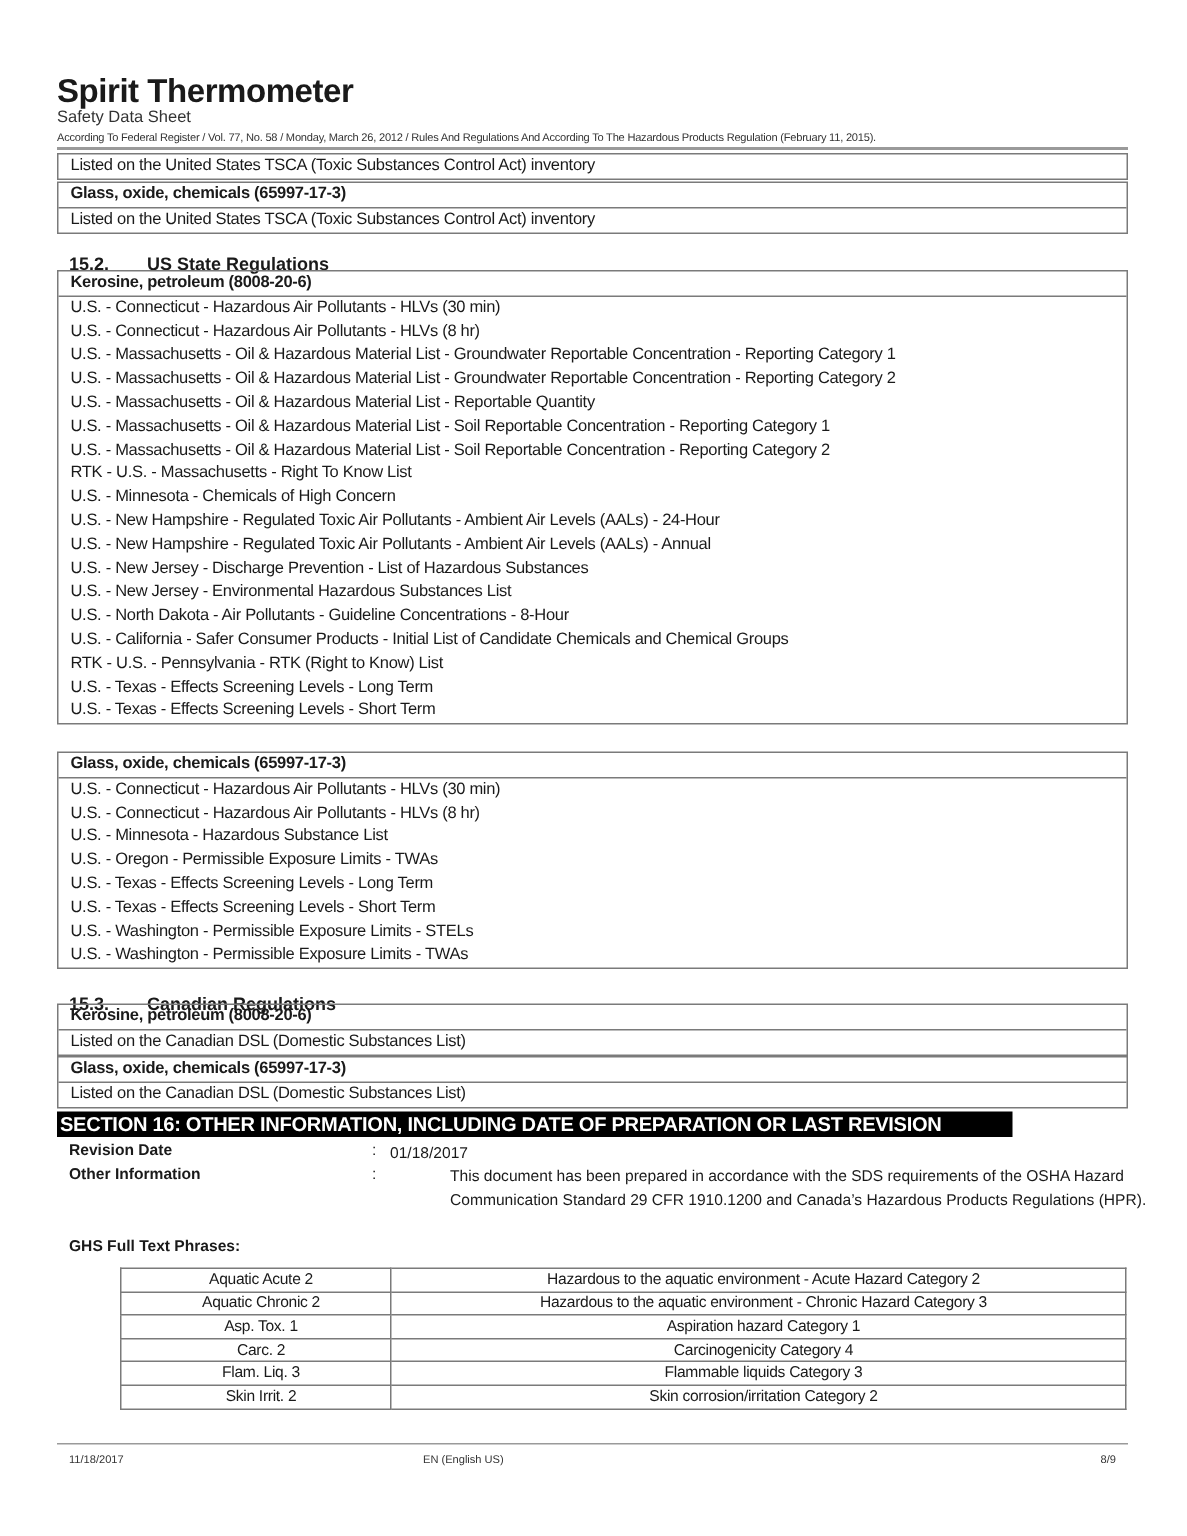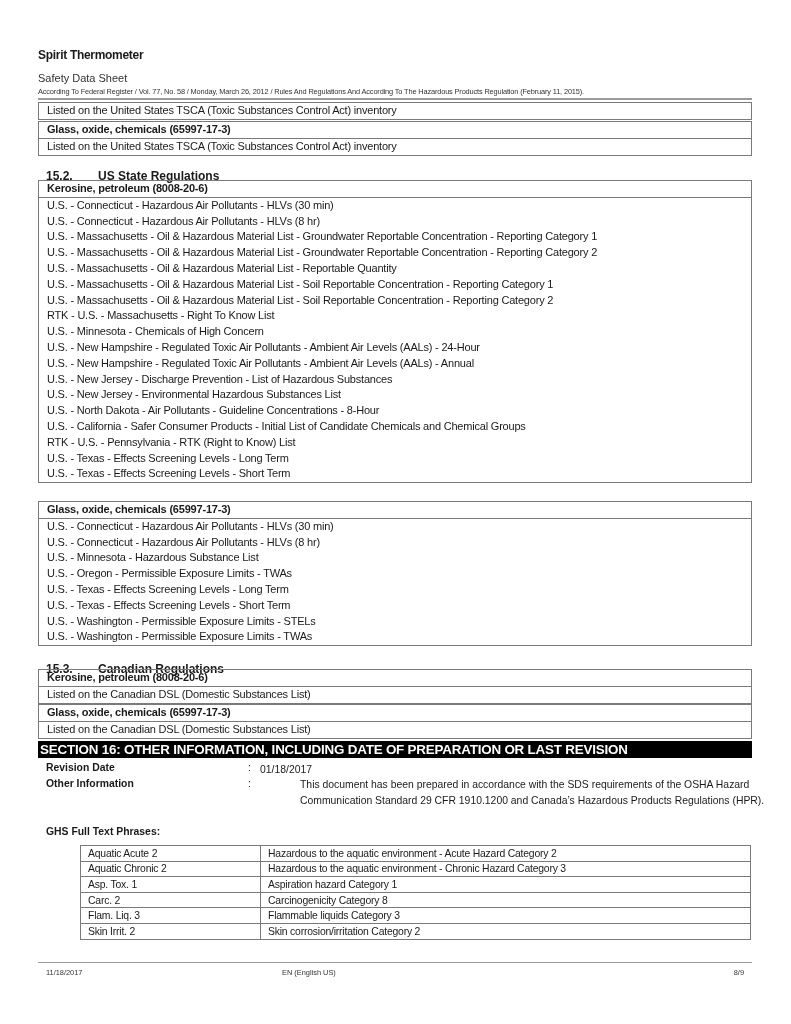--- a/index.html
+++ b/index.html
@@ -1,35 +1,35 @@
 <!DOCTYPE html>
 <html><head>
 <meta charset="utf-8">
 <style>
   html, body { margin: 0; padding: 0; background: #ffffff; }
   body { width: 791px; height: 1024px; position: relative; overflow: hidden;
          font-family: "Liberation Sans", sans-serif; color: #1a1a1a; }
   .page { position: absolute; left: 38px; top: 0; width: 714px; }
-  .doc-title { position: absolute; left: 0; top: 48px; font-size: 12px; font-weight: bold; letter-spacing: -0.3px; }
+  .doc-title { position: absolute; left: 0; top: 48px; font-size: 22px; font-weight: bold; letter-spacing: -0.3px; }
   .doc-subtitle { position: absolute; left: 0; top: 72px; font-size: 11px; color: #333; }
   .doc-reg { position: absolute; left: 0; top: 87px; font-size: 7.4px; color: #333; white-space: nowrap; letter-spacing: -0.15px; }
   .hdr-rule { position: absolute; left: 0; top: 98px; width: 714px; height: 2px; background: #9a9a9a; }
   .box { position: absolute; left: 0; width: 712px; border: 1px solid #7a7a7a; }
   .row { height: 15.8px; line-height: 15.8px; font-size: 11px; padding-left: 8px; white-space: nowrap; letter-spacing: -0.2px; }
   .row.head { font-weight: bold; border-bottom: 1px solid #7a7a7a; }
   .sub-title { position: absolute; left: 8px; font-size: 12px; font-weight: bold; }
   .sub-title .num { display: inline-block; width: 52px; margin-top: 12px; }
-  .sec-bar { position: absolute; left: 0; top: 741px; width: 714px; height: 17px; background: #000; color: #fff;
+  .sec-bar { position: absolute; left: 0; top: 741px; width: 637px; height: 17px; background: #000; color: #fff;
              font-size: 13.4px; font-weight: bold; line-height: 17px; padding-left: 2px; box-sizing: border-box; letter-spacing: -0.2px; white-space: nowrap; }
   .kv-label { position: absolute; left: 8px; font-size: 10.4px; font-weight: bold; }
   .kv-colon { position: absolute; left: 210px; font-size: 10.4px; }
   .kv-value { position: absolute; left: 222px; width: 480px; font-size: 10.4px; line-height: 16px; }
   .ghs-title { position: absolute; left: 8px; top: 826px; font-size: 10.4px; font-weight: bold; }
   table.ghs { position: absolute; left: 42px; top: 845px; width: 671px; border-collapse: collapse; font-size: 10.4px; }
-  table.ghs td { border: 1px solid #7a7a7a; height: 14.6px; padding: 0 0 0 7px; white-space: nowrap; letter-spacing: -0.2px; }
+  table.ghs td { border: 1px solid #7a7a7a; height: 14.6px; padding: 0 0 0 7px; white-space: nowrap; letter-spacing: -0.2px; text-align: center; }
   table.ghs td.c1 { width: 172px; }
   .ftr-rule { position: absolute; left: 0; top: 962px; width: 714px; height: 1px; background: #9a9a9a; }
   .ftr { position: absolute; top: 968px; font-size: 7.4px; color: #333; }
 </style>
 </head>
 <body>
 
 <div class="page">
   <div class="doc-title">Spirit Thermometer</div>
   <div class="doc-subtitle">Safety Data Sheet</div>
@@ -116,21 +116,21 @@
         <tr>
           <td class="c1">Aquatic Chronic 2</td>
           <td class="c2">Hazardous to the aquatic environment - Chronic Hazard Category 3</td>
         </tr>
         <tr>
           <td class="c1">Asp. Tox. 1</td>
           <td class="c2">Aspiration hazard Category 1</td>
         </tr>
         <tr>
           <td class="c1">Carc. 2</td>
-          <td class="c2">Carcinogenicity Category 8</td>
+          <td class="c2">Carcinogenicity Category 4</td>
         </tr>
         <tr>
           <td class="c1">Flam. Liq. 3</td>
           <td class="c2">Flammable liquids Category 3</td>
         </tr>
         <tr>
           <td class="c1">Skin Irrit. 2</td>
           <td class="c2">Skin corrosion/irritation Category 2</td>
         </tr>
       </tbody>

